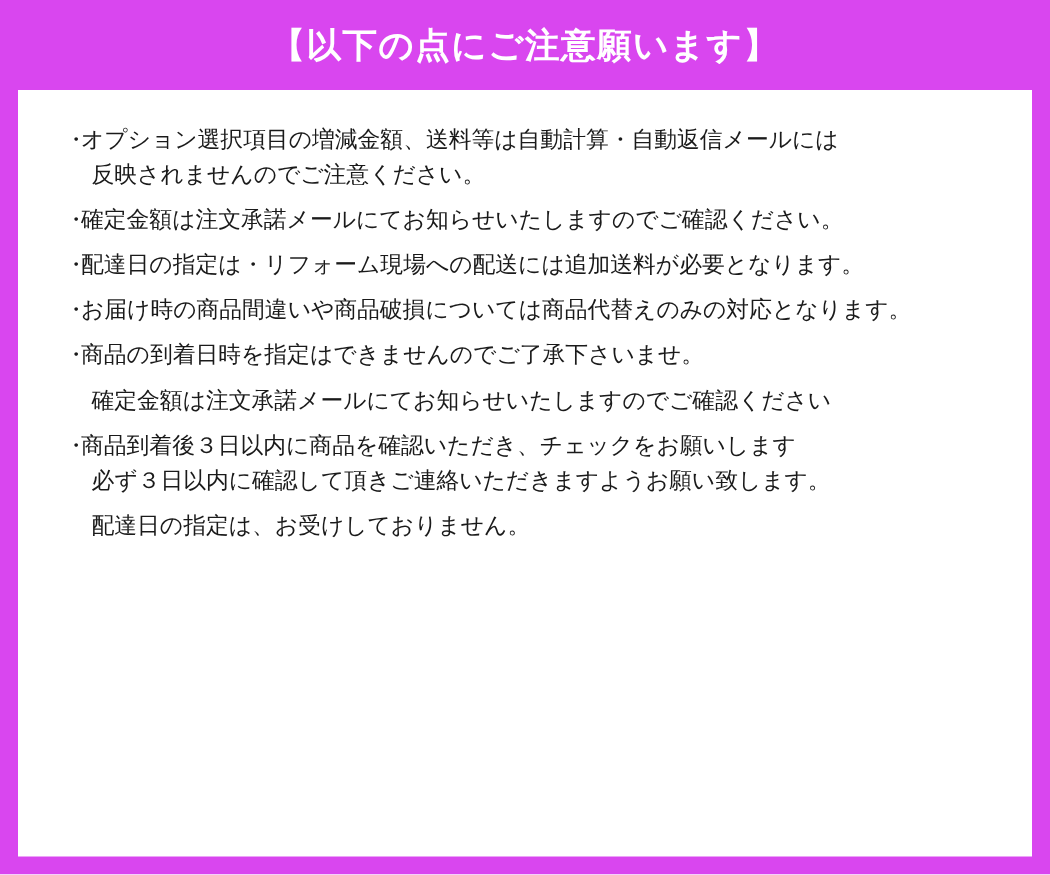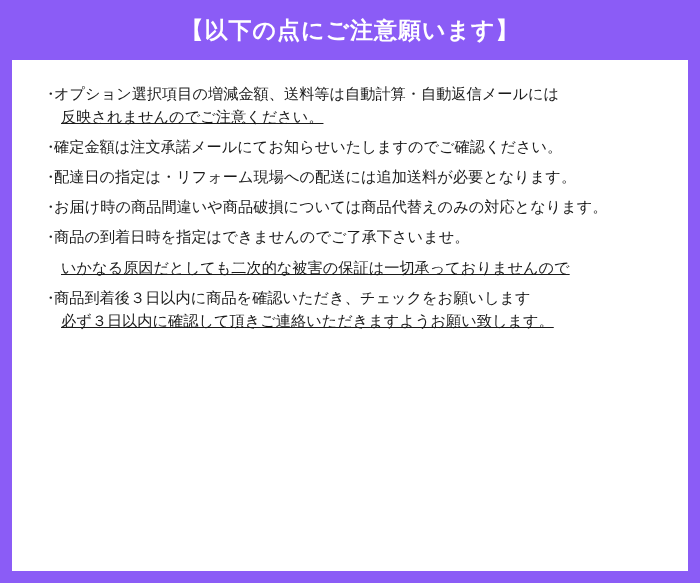--- a/index.html
+++ b/index.html
@@ -11,21 +11,21 @@
     height: 583px;
     background: #ffffff;
     font-family: "Liberation Sans", "DejaVu Sans", sans-serif;
     overflow: hidden;
   }
   .notice-panel {
     position: relative;
     width: 700px;
     height: 583px;
     box-sizing: border-box;
-    background: #8b5cf6;
+    background: #d946ef;
     padding: 0;
   }
   .notice-title {
     height: 60px;
     line-height: 60px;
     text-align: center;
     color: #ffffff;
     font-size: 23px;
     font-weight: bold;
     letter-spacing: 1px;
@@ -48,21 +48,20 @@
     color: #1a1a1a;
     font-size: 15.2px;
     line-height: 1.52;
     white-space: nowrap;
   }
   .line.first {
     text-indent: 0;
   }
   .line.cont {
     padding-left: 18px;
-    text-decoration: underline;
   }
   .bullet {
     display: inline-block;
     width: 11px;
   }
 </style>
 </head>
 <body>
 
 <div class="notice-panel">
@@ -84,25 +83,26 @@
 
     <div class="item">
       <div class="line first"><span class="bullet">・</span><span>お届け時の商品間違いや商品破損については商品代替えのみの対応となります。</span></div>
     </div>
 
     <div class="item">
       <div class="line first"><span class="bullet">・</span><span>商品の到着日時を指定はできませんのでご了承下さいませ。</span></div>
     </div>
 
     <div class="item">
-      <div class="line cont"><span>いかなる原因だとしても二次的な被害の保証は一切承っておりませんので</span></div>
+      <div class="line cont"><span>確定金額は注文承諾メールにてお知らせいたしますのでご確認ください</span></div>
     </div>
 
     <div class="item">
       <div class="line first"><span class="bullet">・</span><span>商品到着後３日以内に商品を確認いただき、チェックをお願いします</span></div>
       <div class="line cont"><span>必ず３日以内に確認して頂きご連絡いただきますようお願い致します。</span></div>
     </div>
 
     <div class="item">
+      <div class="line cont"><span>配達日の指定は、お受けしておりません。</span></div>
     </div>
 
   </div>
 </div>
 
 </body></html>

